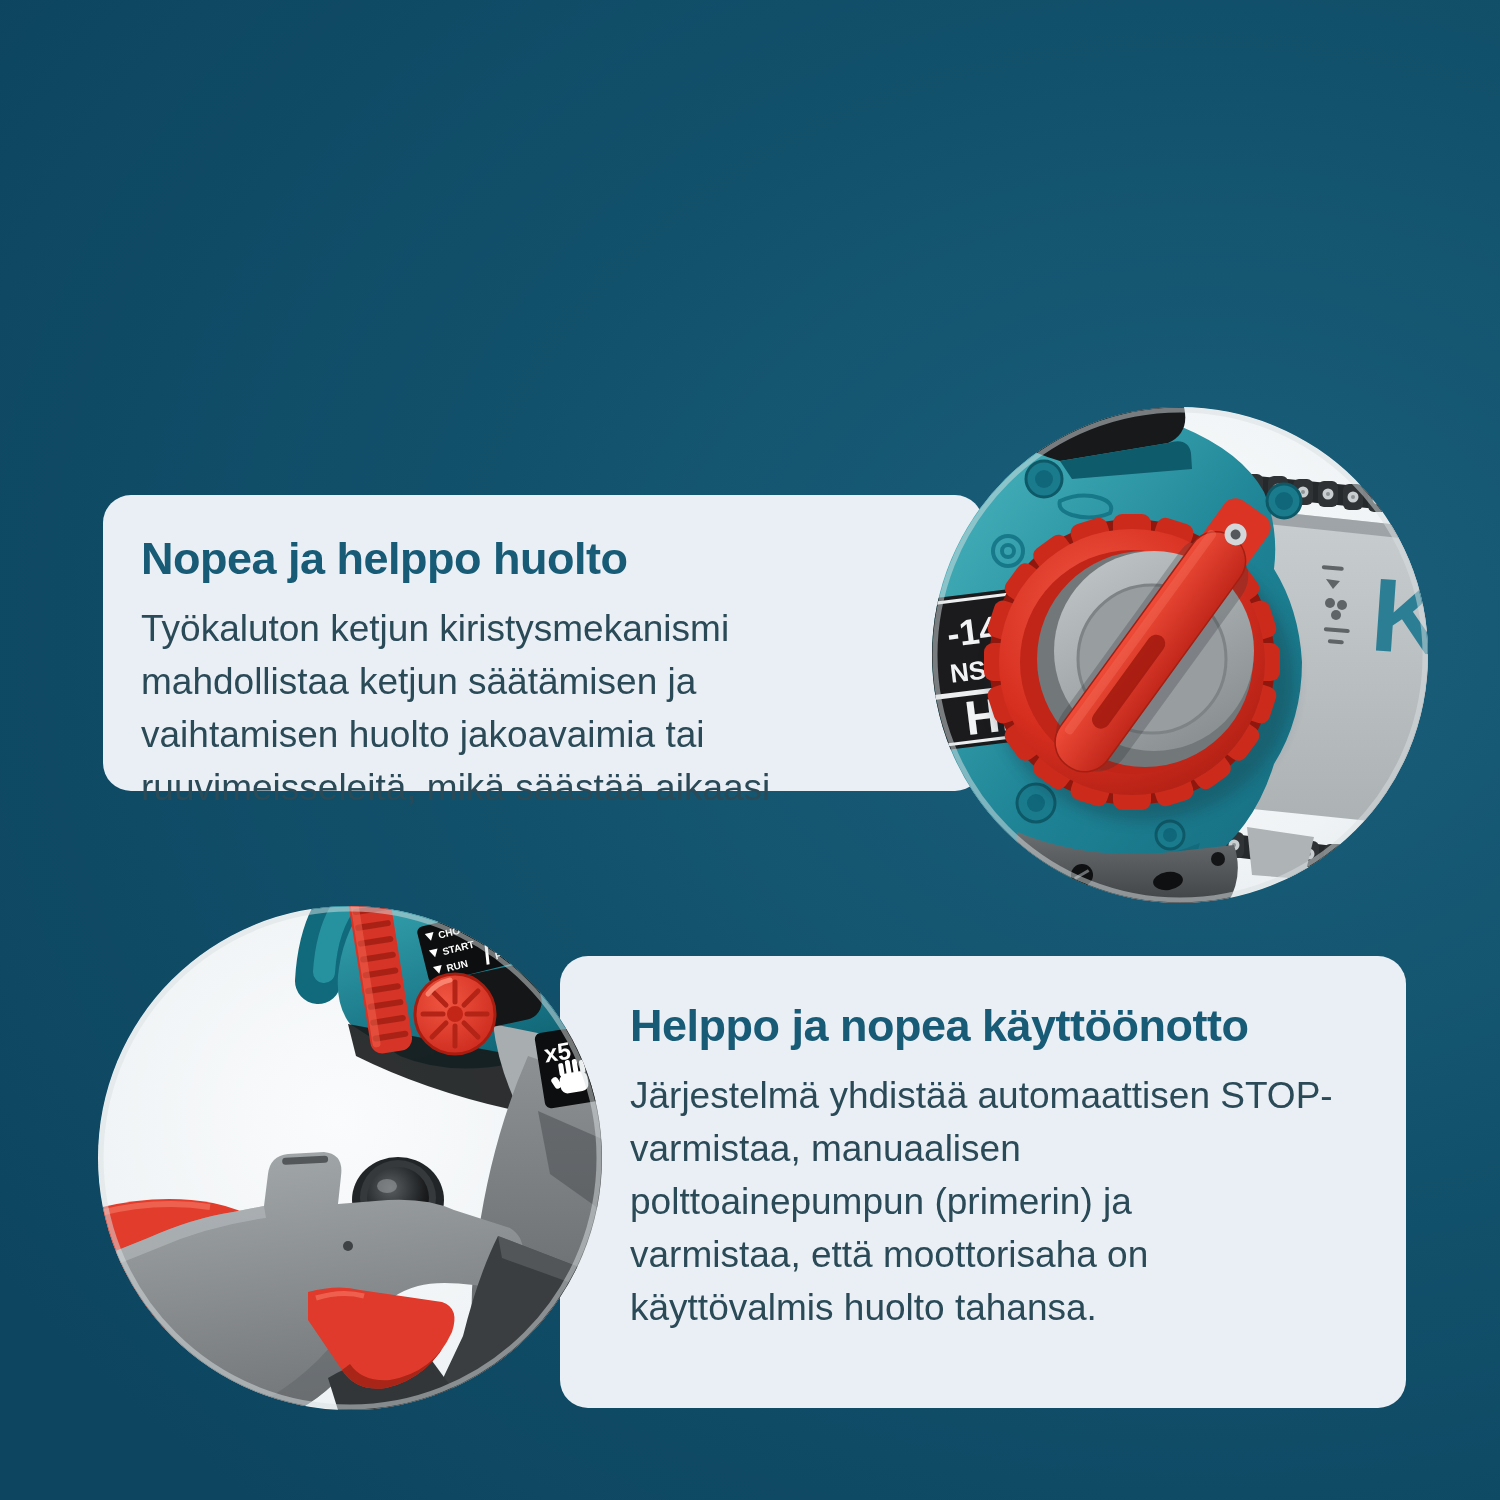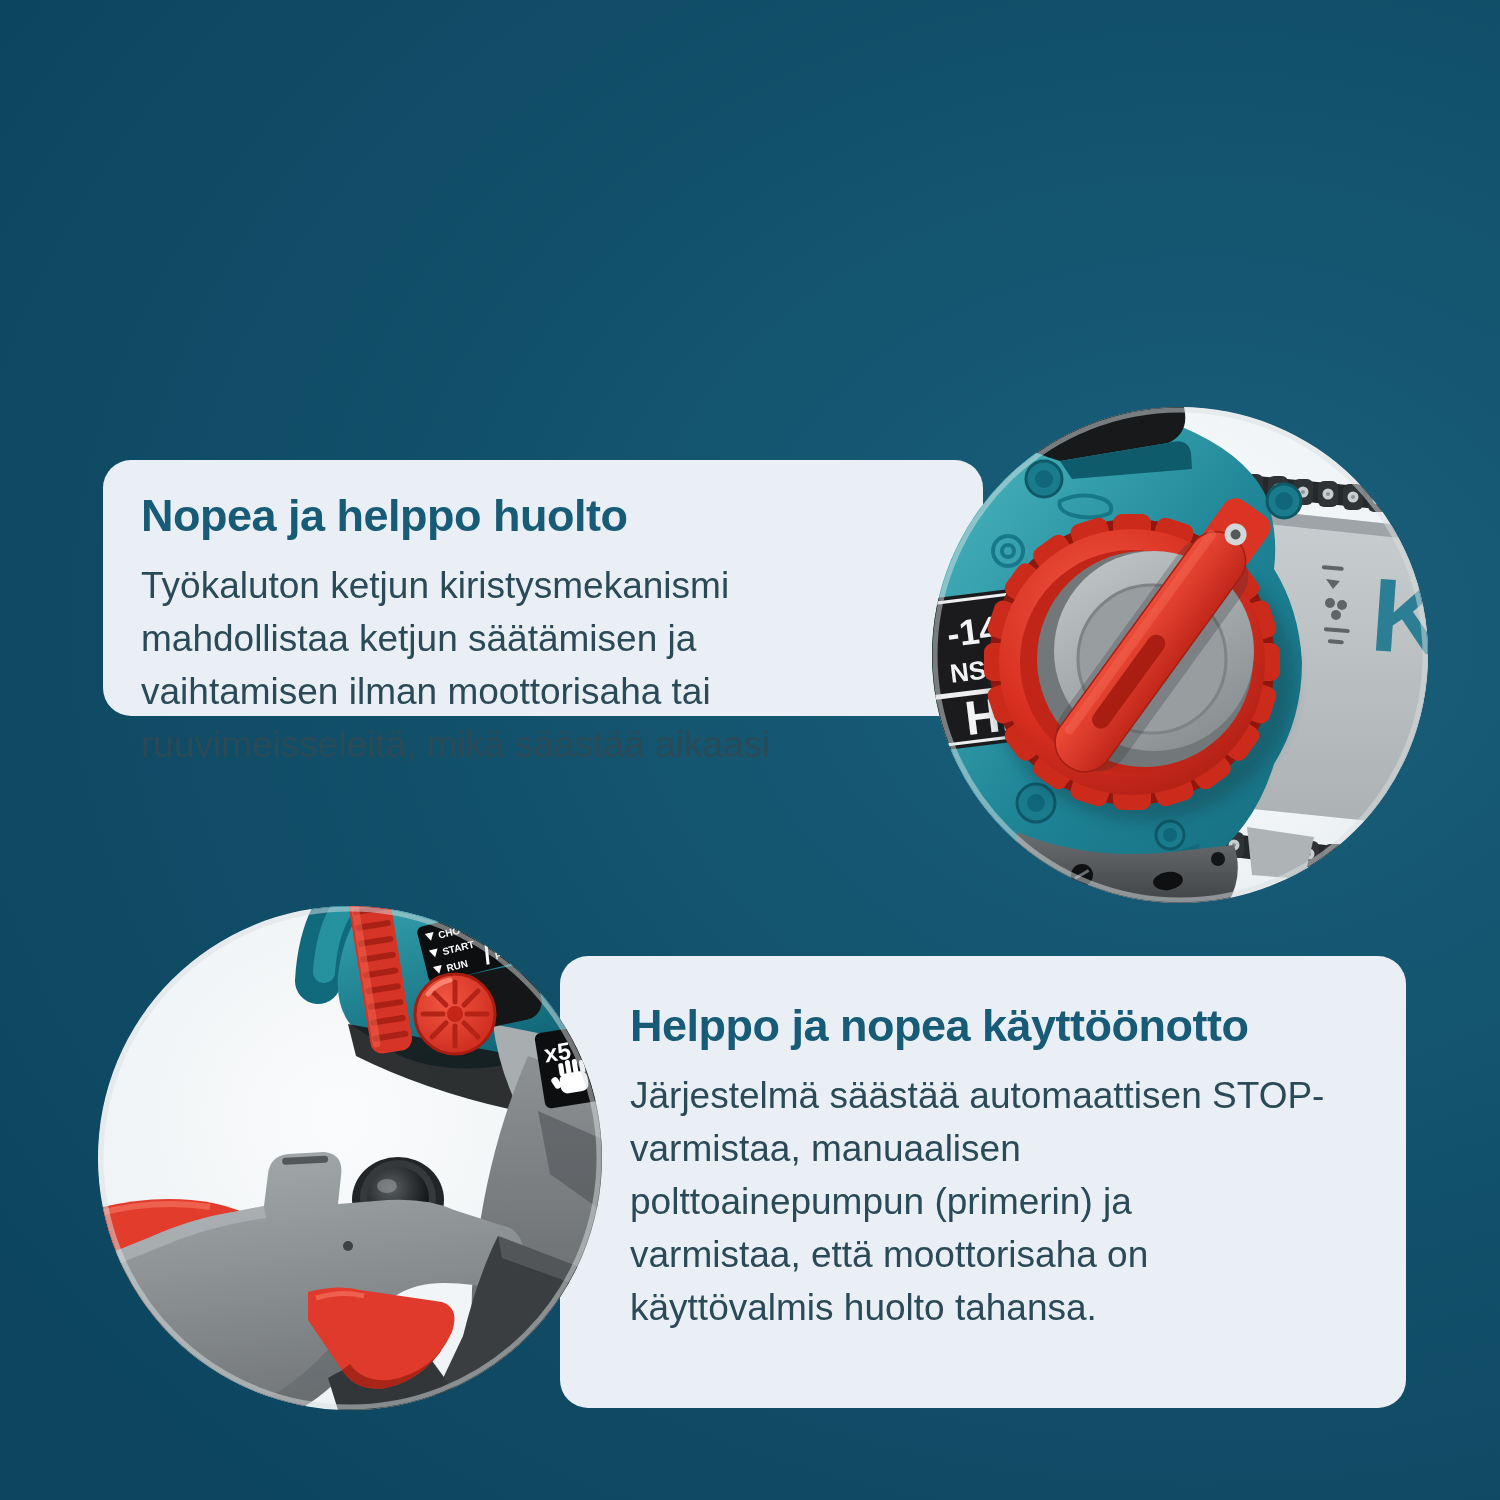--- a/index.html
+++ b/index.html
@@ -13,47 +13,47 @@
     font-size:96px;line-height:107px;letter-spacing:-2px;white-space:nowrap;
   }
   .card{
     position:absolute;background:#E9EFF4;border-radius:28px;z-index:1;
     color:#2B4A57;box-sizing:border-box;
   }
   .card .heading{
     margin:0 0 15px 0;color:#175B76;font-weight:bold;font-size:45px;line-height:56px;letter-spacing:-0.5px;
   }
   .card .body{font-size:37px;line-height:53px;}
-  .card-maintenance{left:103px;top:460px;width:880px;height:256px;padding:28px 38px;}
+  .card-maintenance{left:103px;top:495px;width:880px;height:296px;padding:36px 38px;}
   .card-startup{left:560px;top:956px;width:846px;height:452px;padding:42px 38px 38px 70px;}
   .photo{position:absolute;z-index:2;}
   .photo-tensioner{left:932px;top:407px;width:496px;height:496px;}
   .photo-starter{left:98px;top:906px;width:504px;height:504px;}
   svg text{font-family:"Liberation Sans","DejaVu Sans",sans-serif;}
 </style>
 </head>
 <body>
 
 <div class="canvas">
 
 
   <div class="card card-maintenance">
     <div class="heading">Nopea ja helppo huolto</div>
     <div class="body">
       <div>Työkaluton ketjun kiristysmekanismi</div>
       <div>mahdollistaa ketjun säätämisen ja</div>
-      <div>vaihtamisen ilman moottorisaha tai</div>
+      <div>vaihtamisen huolto jakoavaimia tai</div>
       <div>ruuvimeisseleitä, mikä säästää aikaasi</div>
     </div>
   </div>
 
   <div class="card card-startup">
     <div class="heading">Helppo ja nopea käyttöönotto</div>
     <div class="body">
-      <div>Järjestelmä säästää automaattisen STOP-</div>
+      <div>Järjestelmä yhdistää automaattisen STOP-</div>
       <div>varmistaa, manuaalisen</div>
       <div>polttoainepumpun (primerin) ja</div>
       <div>varmistaa, että moottorisaha on</div>
       <div>käyttövalmis huolto tahansa.</div>
     </div>
   </div>
 
   <svg class="photo photo-tensioner" viewBox="0 0 496 496" xmlns="http://www.w3.org/2000/svg">
     <defs>
       <clipPath id="c1">

